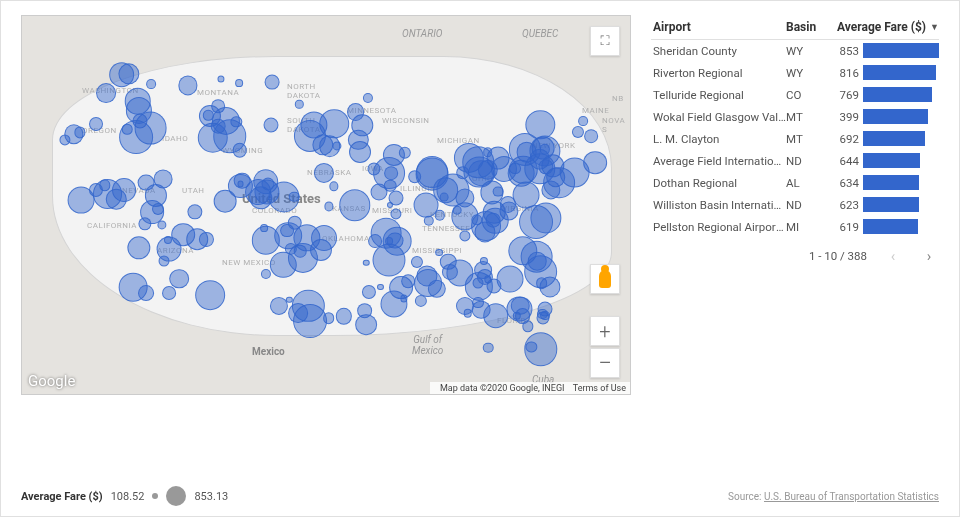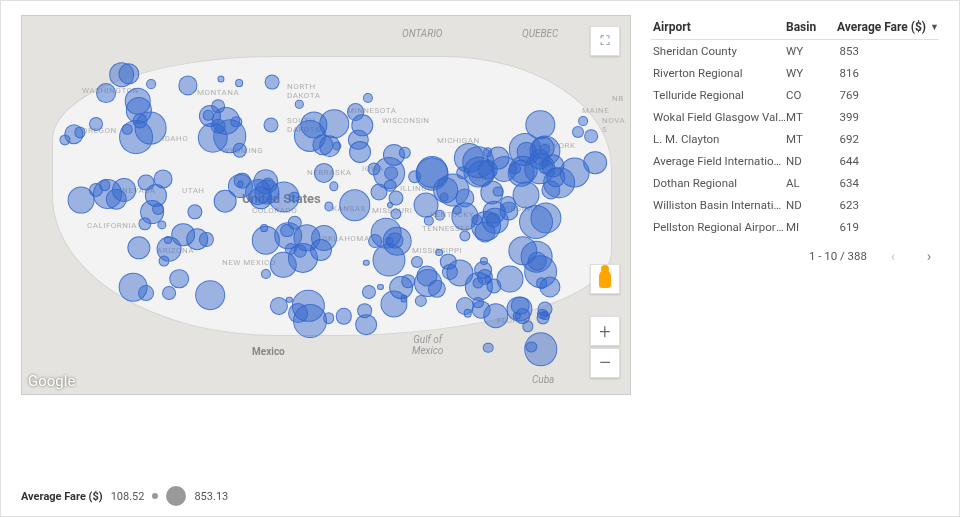--- a/index.html
+++ b/index.html
@@ -139,21 +139,21 @@
   .sort-arrow { font-size: 9px; color: #555;}
   .trow {
     display: flex;
     align-items: center;
     padding: 4px 0;
     font-size: 11.5px;
     color: #555;
     border-bottom: 1px solid transparent;
     height: 22px;
   }
-  .fare-cell { display: flex; align-items: flex-start; width: 108px; flex-direction: column; }
+  .fare-cell { display: flex; align-items: flex-end; width: 108px; }
   .fare-val { width: 28px; text-align: right; font-size: 11.5px; color: #555; margin-right: 4px;}
   .fare-bar-track { flex: 1; height: 15px; position: relative; }
   .fare-bar { position: absolute; left:0; top:0; height: 100%; background: #3366cc; }
 
   .pager {
     display: flex;
     align-items: center;
     justify-content: flex-end;
     gap: 16px;
     margin-top: 8px;
@@ -484,20 +484,24 @@
         <span class="pegman"></span>
       </div>
       <div class="map-btn zoom-in-btn">
         <span>+</span>
       </div>
       <div class="map-btn zoom-out-btn">
         <span>−</span>
       </div>
 
       <div class="google-logo">Google</div>
+      <div class="map-attrib">
+        <span>Map data ©2020 Google, INEGI</span>
+        <span>Terms of Use</span>
+      </div>
     </div>
 
     <div class="table-panel">
       <div class="thead">
         <div class="col-airport">Airport</div>
         <div class="col-state">Basin</div>
         <div class="col-fare-h">
           <span>Average Fare ($)</span>
           <span class="sort-arrow">▼</span>
         </div>
@@ -608,14 +612,17 @@
   </div>
 
   <div class="footer">
     <div class="legend">
       <span>Average Fare ($)</span>
       <span class="val">108.52</span>
       <span class="legend-dot sm"></span>
       <span class="legend-dot lg"></span>
       <span class="val">853.13</span>
     </div>
+    <div class="source">
+      <span>Source: </span><a href="#">U.S. Bureau of Transportation Statistics</a>
+    </div>
   </div>
 </div>
 
 </body></html>

